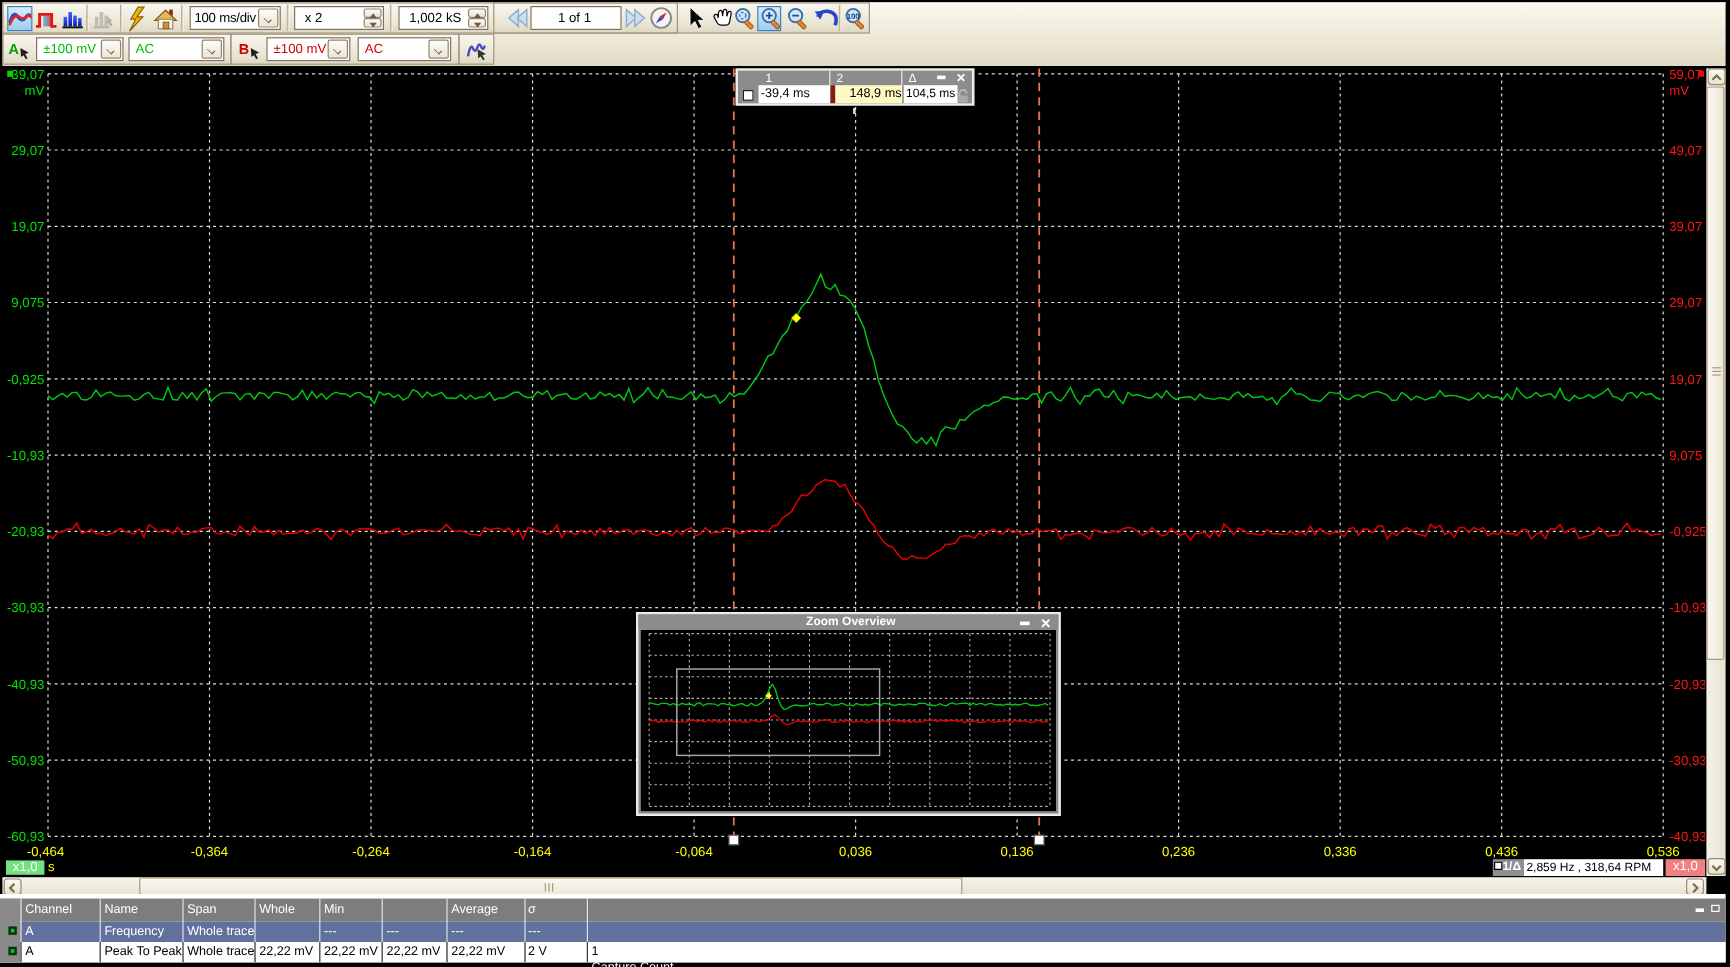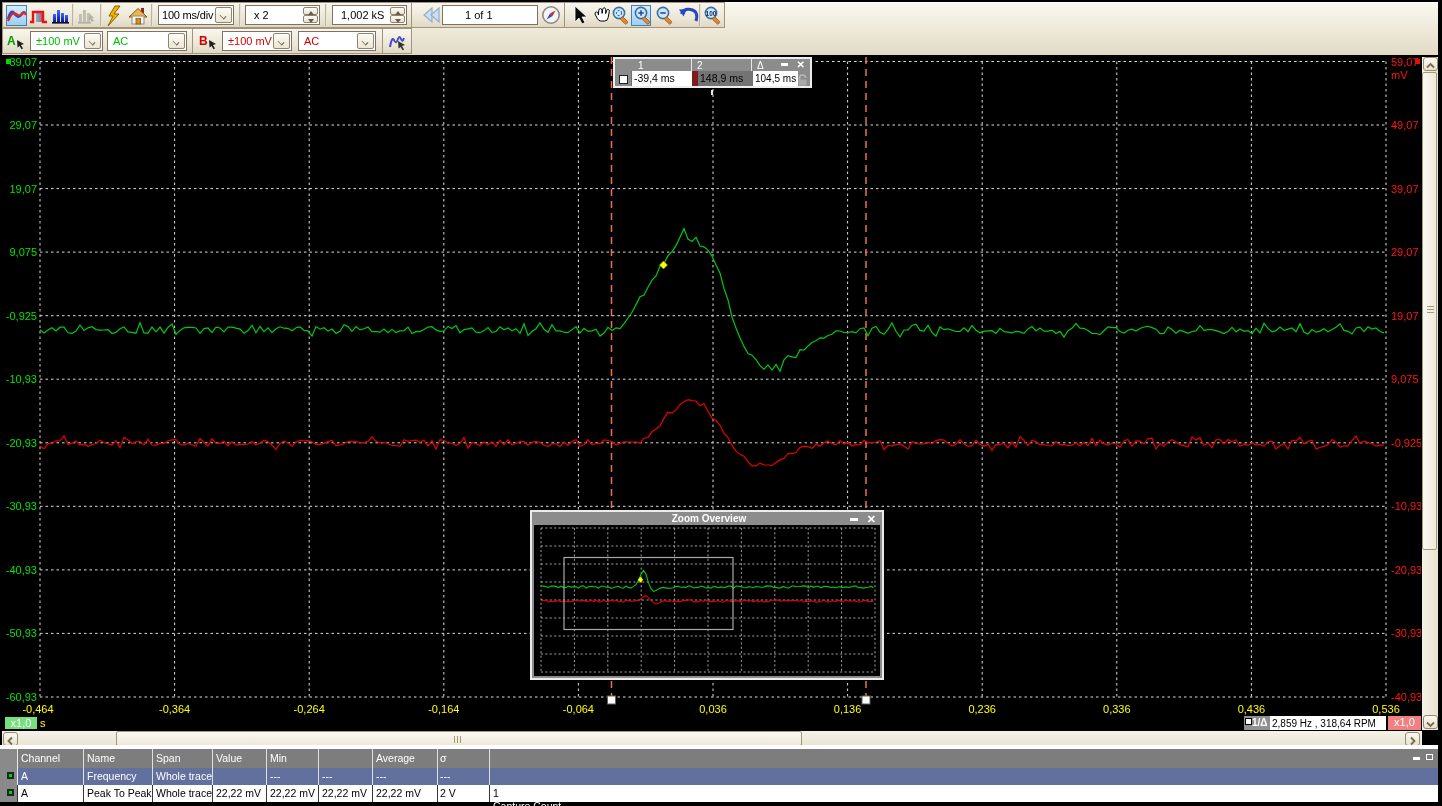--- a/index.html
+++ b/index.html
@@ -123,21 +123,21 @@
 
  <svg class="abs" style="left:412px;top:0" width="150" height="27" viewBox="0 0 150 27">
   <path d="M18 6 L10 13 L18 20 Z" fill="#ccdff0" stroke="#90aecc" stroke-width="1.2"></path>
   <path d="M25 6 L17 13 L25 20 Z" fill="#ccdff0" stroke="#90aecc" stroke-width="1.2"></path>
   <path d="M108 6 L116 13 L108 20 Z" fill="#ccdff0" stroke="#90aecc" stroke-width="1.2"></path>
   <path d="M115 6 L123 13 L115 20 Z" fill="#ccdff0" stroke="#90aecc" stroke-width="1.2"></path>
   <circle cx="137" cy="13" r="8.2" fill="#f4f4f4" stroke="#8a8a8a" stroke-width="1.6"></circle>
   <path d="M141.5 8.5 L136 11.5 L138.5 14 Z" fill="#d82020"></path>
   <path d="M132.5 17.5 L138.5 14 L136 11.5 Z" fill="#3048c0"></path>
  </svg>
- <div class="wbox" style="left:440px;top:3px;width:96px;height:20px;">
+ <div class="wbox" style="left:440px;top:3px;width:76px;height:20px;">
   <span style="position:absolute;left:22px;top:3px;">1  of  1</span>
     </div>
 
  <div class="selbtn" style="left:629px;top:3px;width:20px;height:21px;"></div>
  <svg class="abs" style="left:565px;top:0" width="170" height="27" viewBox="0 0 170 27">
 
   <path d="M8 4 L8 20 L12 16 L15 22 L18 20.5 L15 15 L20 15 Z" fill="#080808" stroke="#fff" stroke-width=".8"></path>
 
   <path d="M28 12 q0-2 1.6-2 q1.4 0 1.6 1.6 l.2 1.4 l.4-4.6 q.2-1.8 1.6-1.8 q1.4 0 1.5 1.8 l.2 3 l.6-4 q.3-1.7 1.6-1.6 q1.4 .1 1.4 1.9 l0 3.9 l.9-2.9 q.5-1.5 1.7-1.2 q1.3 .3 1 2 l-1.2 6.3 q-.6 3.2-3.4 3.2 l-4 0 q-2 0-3.2-2.2 z" fill="#fff" stroke="#000" stroke-width="1"></path>
 
@@ -285,21 +285,21 @@
  <div style="position:relative;width:100%;height:100%;background:#8c8c8c;font-size:10px;">
   <div style="position:absolute;left:23px;top:1px;color:#fff;">1</div>
   <div style="position:absolute;left:82px;top:1px;color:#fff;">2</div>
   <div style="position:absolute;left:142px;top:1px;color:#fff;">Δ</div>
   <div style="position:absolute;left:76px;top:0;width:1px;height:12px;background:#e8e8e8;"></div>
   <div style="position:absolute;left:136px;top:0;width:1px;height:12px;background:#e8e8e8;"></div>
   <div style="position:absolute;right:22px;top:4px;width:7px;height:3px;background:#fff;"></div>
   <div style="position:absolute;right:5px;top:0px;color:#fff;font-weight:bold;font-size:10px;">✕</div>
   <div style="position:absolute;left:4px;top:16px;width:9px;height:9px;background:#fff;border:1.5px solid #202020;"></div>
   <div style="position:absolute;left:16px;top:12px;width:61px;height:15px;background:#fff;border-left:1px solid #707070;color:#000;font-size:10.5px;padding:1px 0 0 2px;">-39,4 ms</div>
-  <div style="position:absolute;left:77px;top:12px;width:60px;height:15px;background:#737373;border-left:6px solid #7f1d1d;color:#000;font-size:10.5px;padding:1px 0 0 2px;">148,9 ms</div>
+  <div style="position:absolute;left:77px;top:12px;width:60px;height:15px;background:#fef9c3;border-left:4px solid #7f1d1d;color:#000;font-size:10.5px;padding:1px 0 0 12px;">148,9 ms</div>
   <div style="position:absolute;left:137px;top:12px;width:46px;height:15px;background:#fff;border-left:1px solid #707070;color:#000;font-size:10px;padding:1.5px 0 0 2px;">104,5 ms</div>
   <svg style="position:absolute;right:2px;top:15px" width="11" height="12" viewBox="0 0 11 12">
    <path d="M2.5 6 V4 a3 3 0 0 1 6 0" fill="none" stroke="#b8b8b8" stroke-width="1.6"></path>
    <rect x="1.5" y="5.5" width="8" height="6" rx="1" fill="#a8a8a8"></rect>
   </svg>
  </div>
 </div>
 
 <div class="win" style="left:530px;top:510px;width:354px;height:170px;text-align:center;">
  <div class="ttl" style="height:13px;font-size:10px;font-weight:bold;padding:1px 0 0 4px;">Zoom Overview
@@ -365,21 +365,21 @@
  <div style="position:absolute;left:26px;top:0;width:116px;height:14px;background:#fff;color:#000;font-size:10px;padding:1.5px 0 0 2px;white-space:nowrap;">2,859 Hz , 318,64 RPM</div>
  <div style="position:absolute;left:144px;top:0;width:33px;height:14px;background:#f28080;color:#fff;font-size:11px;text-align:center;">x1,0</div>
 </div>
 
 <div class="abs" style="left:0;top:745px;width:1438px;height:4px;background:#fff;"></div>
 <div class="abs" style="left:0;top:749px;width:1438px;height:53px;background:#fff;font-size:10.5px;">
  <div style="position:absolute;left:0;top:0;width:1438px;height:19px;background:#7d7d7d;color:#fff;">
   <span style="position:absolute;left:21px;top:3px;">Channel</span>
   <span style="position:absolute;left:87px;top:3px;">Name</span>
   <span style="position:absolute;left:156px;top:3px;">Span</span>
-  <span style="position:absolute;left:216px;top:3px;">Value</span>
+  <span style="position:absolute;left:216px;top:3px;">Whole</span>
   <span style="position:absolute;left:270px;top:3px;">Min</span>
   <span style="position:absolute;left:322px;top:3px;margin-top:40px;">Max</span>
   <span style="position:absolute;left:376px;top:3px;">Average</span>
   <span style="position:absolute;left:440px;top:3px;">σ</span>
   <span style="position:absolute;left:493px;top:3px;margin-top:48px;">Capture Count</span>
   <span style="position:absolute;left:1413px;top:8px;width:7px;height:3px;background:#fff;"></span>
   <span style="position:absolute;left:1426px;top:5px;width:7px;height:6px;border:1.5px solid #fff;"></span>
  </div>
  <div style="position:absolute;left:0;top:19px;width:1438px;height:17px;background:#61709c;color:#fff;">
   <span style="position:absolute;left:21px;top:2px;">A</span>

